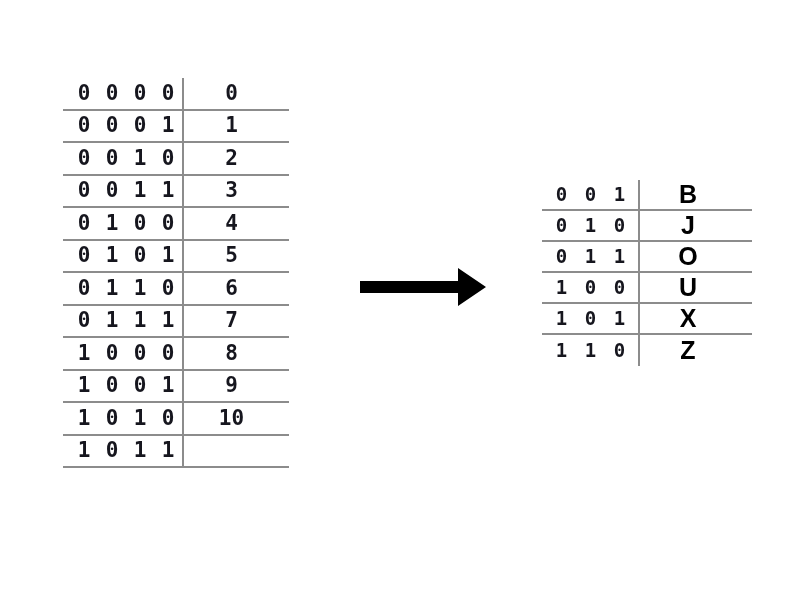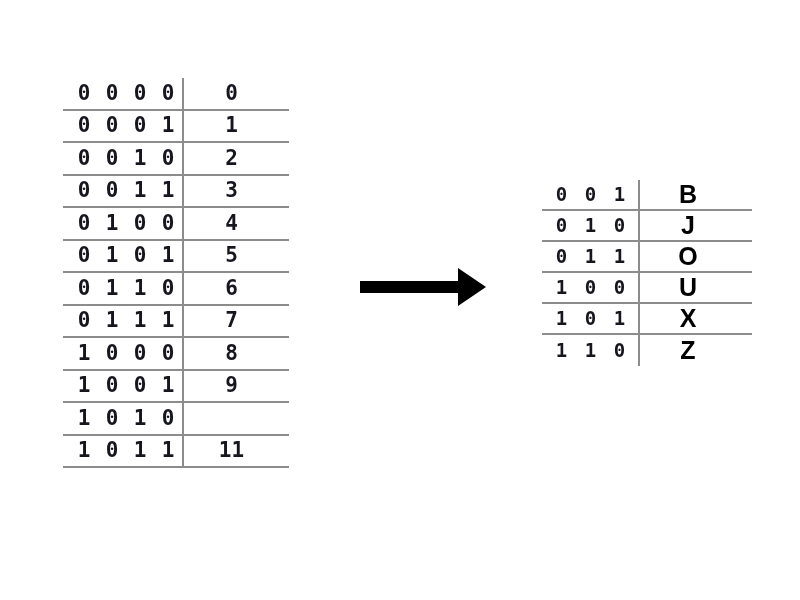--- a/index.html
+++ b/index.html
@@ -222,29 +222,29 @@
           </div>
           <div class="val">9</div>
         </div>
         <div class="lut-row">
           <div class="bits">
             <span class="bit">1</span>
             <span class="bit">0</span>
             <span class="bit">1</span>
             <span class="bit">0</span>
           </div>
-        </div>
-        <div class="lut-row">
-          <div class="bits">
-            <span class="bit">1</span>
-            <span class="bit">0</span>
-            <span class="bit">1</span>
-            <span class="bit">1</span>
-          </div>
-          <div class="val">11</div>
+          <div class="val">10</div>
+        </div>
+        <div class="lut-row">
+          <div class="bits">
+            <span class="bit">1</span>
+            <span class="bit">0</span>
+            <span class="bit">1</span>
+            <span class="bit">1</span>
+          </div>
         </div>
       </div>
   </div>
 
   <svg id="mapping-arrow" viewBox="0 0 130 50" xmlns="http://www.w3.org/2000/svg">
     <path d="M2,19 L100,19 L100,6 L128,25 L100,44 L100,31 L2,31 Z" fill="#000000"></path>
   </svg>
 
   <div class="lut" id="table-alpha">
     <div class="divider"></div>

